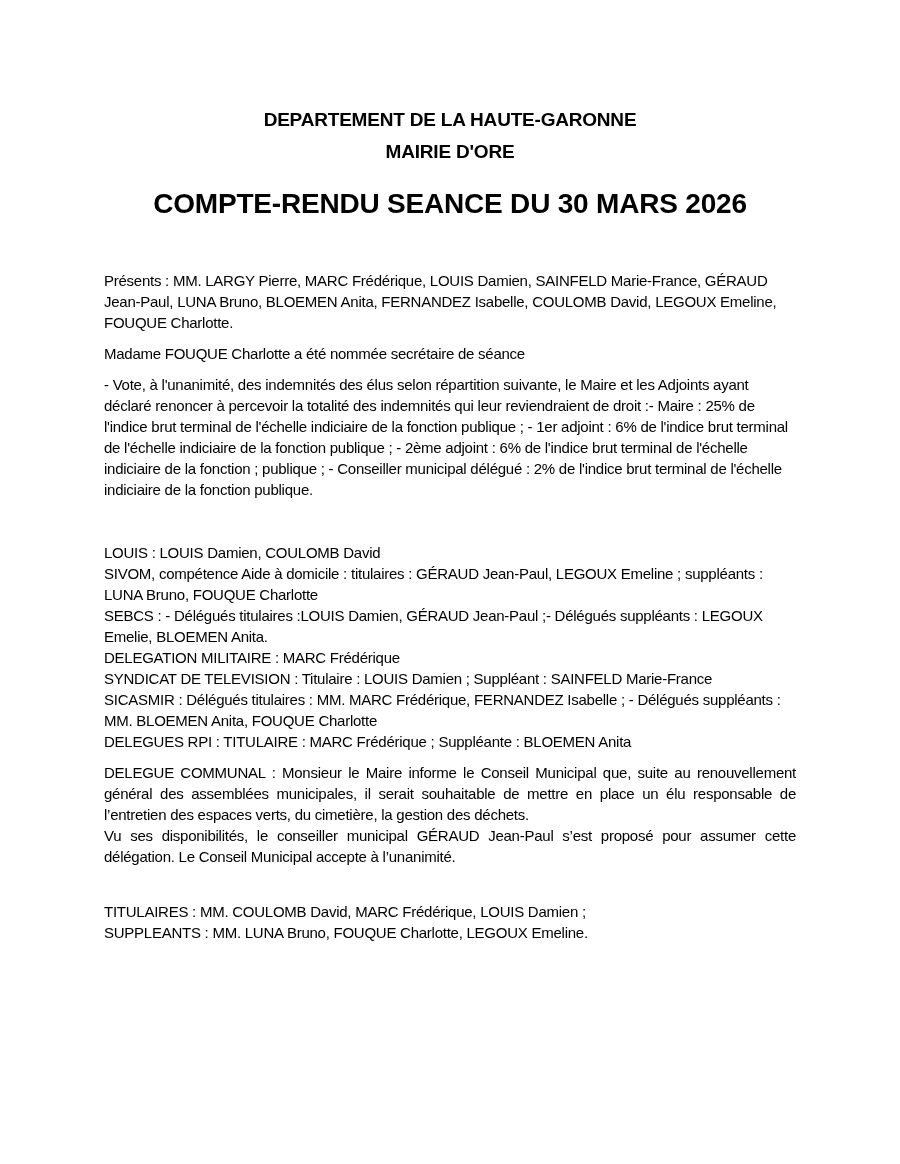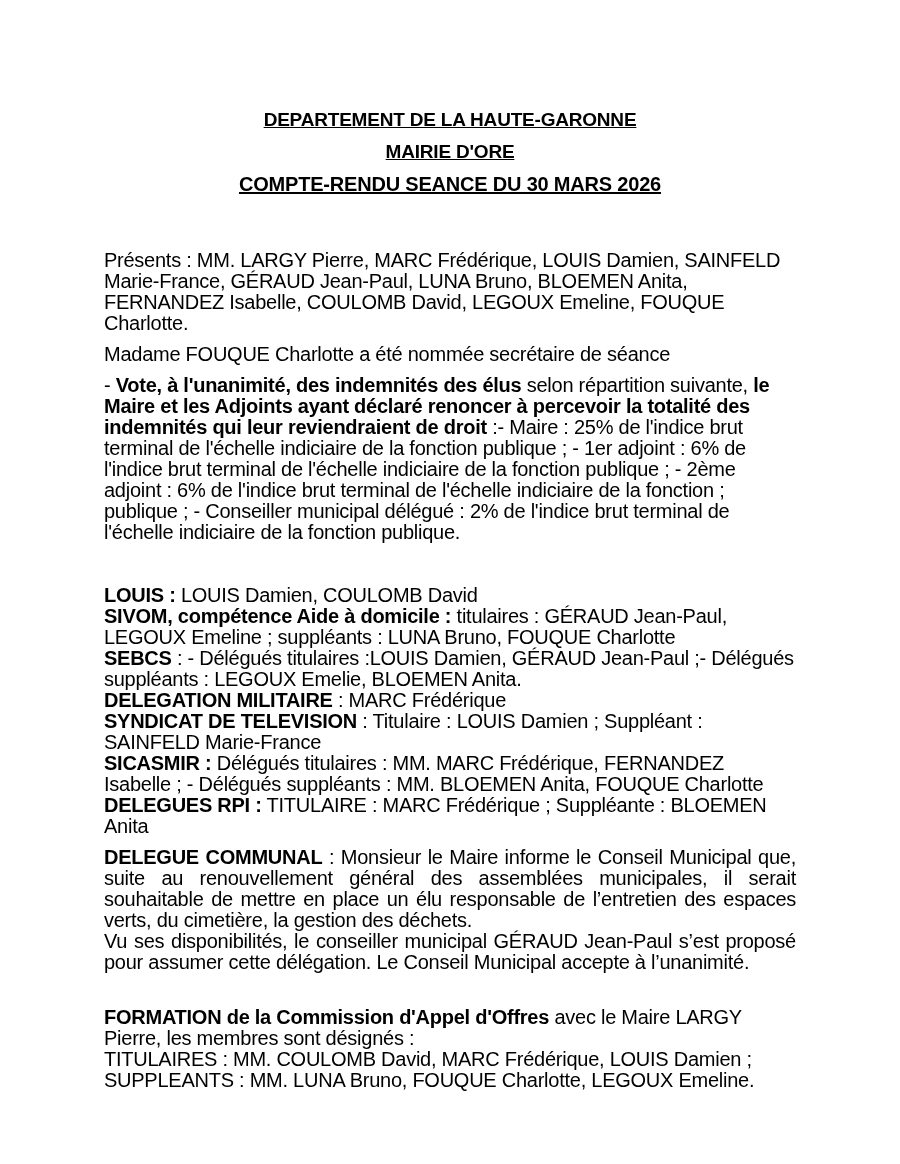--- a/index.html
+++ b/index.html
@@ -17,39 +17,38 @@
     }
     .page {
       position: absolute;
       left: 104px;
       top: 104px;
       width: 692px;
     }
     .title {
       text-align: center;
       font-weight: bold;
-      text-decoration: underline;
       font-size: 19px;
       line-height: 32px;
       margin: 0;
       letter-spacing: -0.2px;
     }
     .title.main {
-      margin-top: 0;
-      font-size: 20px;
+      margin-top: 20px;
+      font-size: 28px;
     }
     .body {
-      font-size: 20px;
+      font-size: 15px;
       line-height: 21px;
       letter-spacing: -0.25px;
     }
     .p {
       margin: 0;
     }
-    .b { font-weight: bold; }
+    .b { font-weight: normal; }
     .justify { text-align: justify; }
     .gap-s { height: 10px; }
     .gap-m { height: 21px; }
     .gap-l { height: 34px; }
     .gap-xl { height: 50px; }
   </style>
 </head>
 <body>
 
 <div class="page">
@@ -77,17 +76,16 @@
     <p class="p"><span class="b">DELEGATION MILITAIRE</span><span> : MARC Frédérique</span></p>
     <p class="p"><span class="b">SYNDICAT DE TELEVISION</span><span> : Titulaire : LOUIS Damien ; Suppléant : SAINFELD Marie-France</span></p>
     <p class="p"><span class="b">SICASMIR :</span><span> Délégués titulaires : MM. MARC Frédérique, FERNANDEZ Isabelle ; - Délégués suppléants : MM. BLOEMEN Anita, FOUQUE Charlotte</span></p>
     <p class="p"><span class="b">DELEGUES RPI :</span><span> TITULAIRE : MARC Frédérique ; Suppléante : BLOEMEN Anita</span></p>
     <div class="gap-s"></div>
 
     <p class="p justify"><span class="b">DELEGUE COMMUNAL</span><span> : Monsieur le Maire informe le Conseil Municipal que, suite au renouvellement général des assemblées municipales, il serait souhaitable de mettre en place un élu responsable de l’entretien des espaces verts, du cimetière, la gestion des déchets.</span></p>
     <p class="p justify">Vu ses disponibilités, le conseiller municipal GÉRAUD Jean-Paul s’est proposé pour assumer cette délégation. Le Conseil Municipal accepte à l’unanimité.</p>
     <div class="gap-l"></div>
 
-    <p class="p"><span class="b">FORMATION de la Commission d'Appel d'Offres</span><span> avec le Maire LARGY Pierre, les membres sont désignés :</span></p>
     <p class="p">TITULAIRES :  MM. COULOMB David, MARC Frédérique, LOUIS Damien ;</p>
     <p class="p">SUPPLEANTS : MM. LUNA Bruno, FOUQUE Charlotte, LEGOUX Emeline.</p>
   </div>
 </div>
 
 </body></html>

